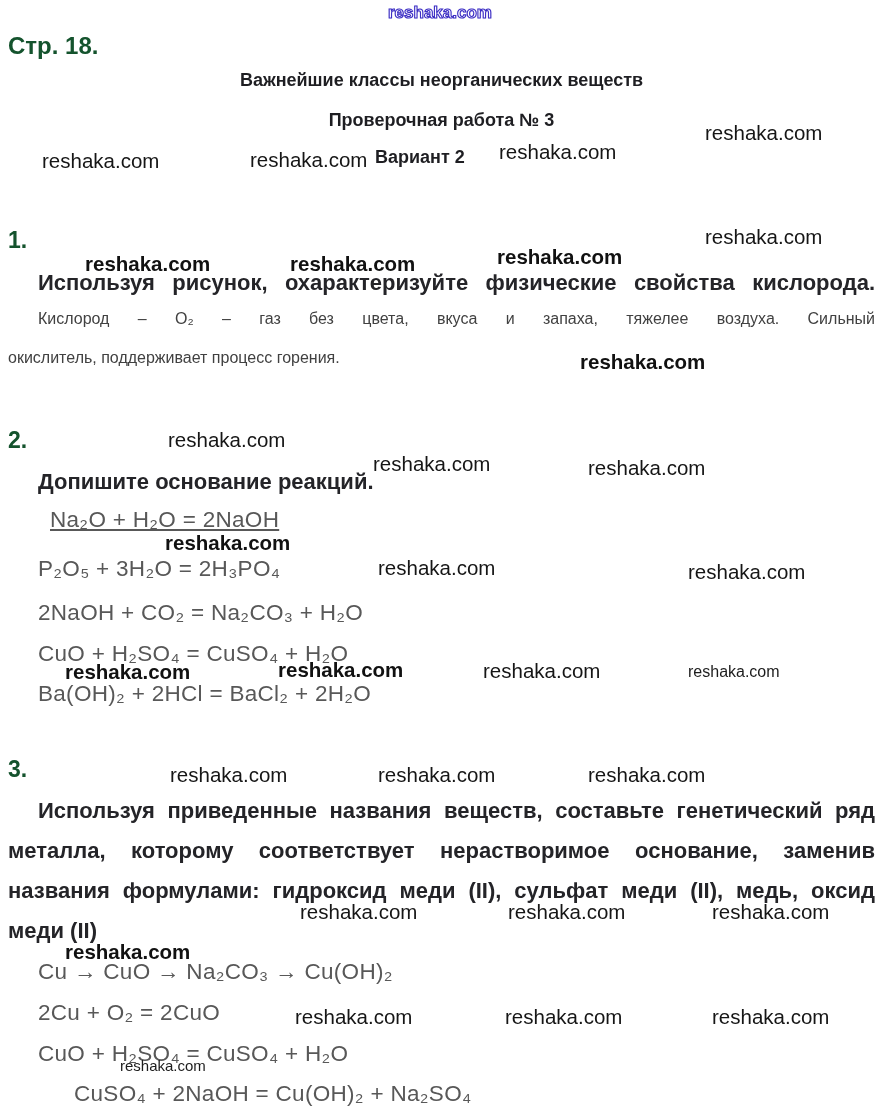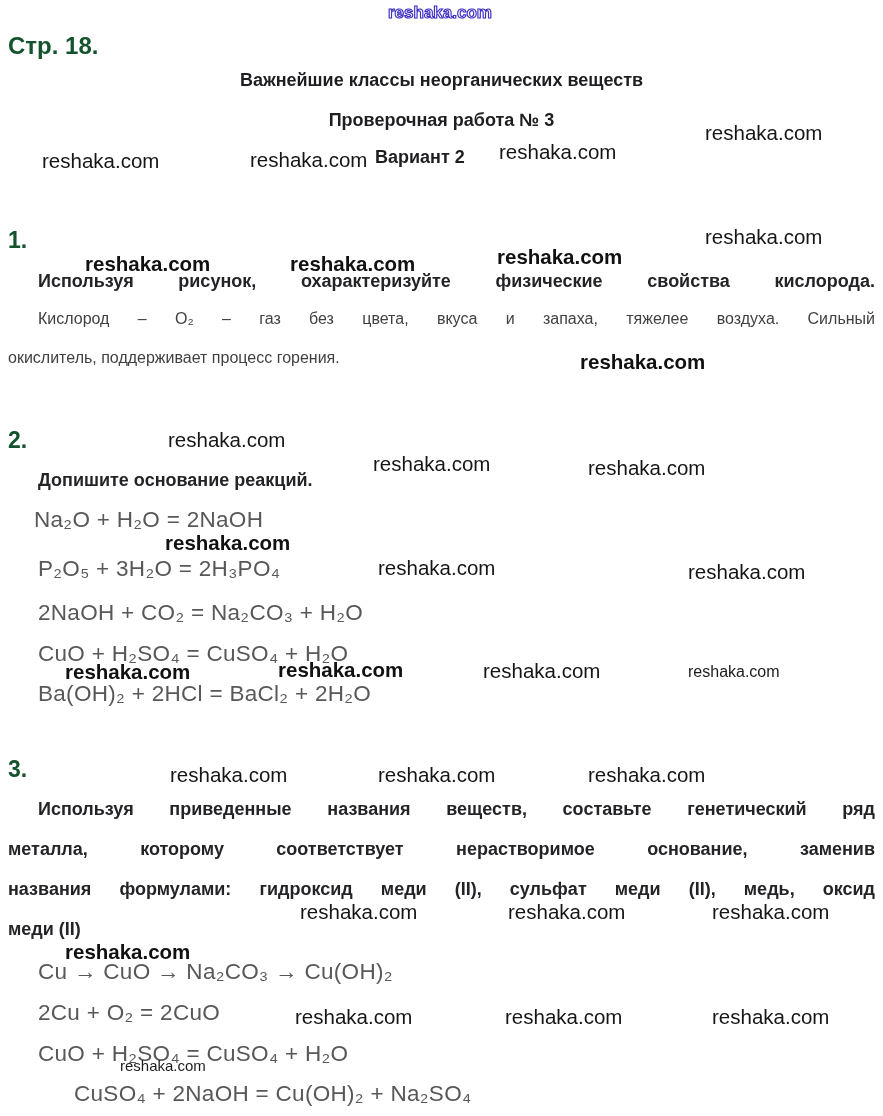--- a/index.html
+++ b/index.html
@@ -2,21 +2,21 @@
 <html><head>
 <meta charset="utf-8">
 <style>
   html,body{margin:0;padding:0;background:#ffffff;}
   .page{
     position:relative;width:883px;height:1116px;background:#ffffff;overflow:hidden;
     font-family:"Liberation Sans","DejaVu Sans",sans-serif;color:#222;
   }
   .abs{position:absolute;white-space:nowrap;line-height:1.12;}
   
-  .b{font-weight:700;color:#242428;font-size:18px;}
+  .b{font-weight:700;color:#242428;font-size:22px;}
   .hdr{font-weight:700;color:#1e1e22;font-size:18px;}
   
   .eq{font-weight:400;color:#585858;font-size:22.5px;letter-spacing:0.3px;}
   
   .body-txt{font-weight:400;color:#414141;font-size:16px;}
   
   .jst{text-align:justify;text-align-last:justify;white-space:normal;}
   
   .wm{font-weight:400;color:#161616;font-size:20.5px;}
   .wmb{font-weight:700;color:#111111;font-size:20.5px;}
@@ -54,21 +54,21 @@
   <div class="abs body-txt jst" style="left:38px;top:310px;width:837px;">Кислород – О₂ – газ без цвета, вкуса и запаха, тяжелее воздуха. Сильный</div>
   <div class="abs body-txt" style="left:8px;top:349px;">окислитель, поддерживает процесс горения.</div>
   <div class="abs wmb" style="left:580px;top:351px;">reshaka.com</div>
 
   <div class="abs num" style="left:8px;top:428px;">2.</div>
   <div class="abs wm" style="left:168px;top:429px;">reshaka.com</div>
   <div class="abs wm" style="left:373px;top:453px;">reshaka.com</div>
   <div class="abs wm" style="left:588px;top:457px;">reshaka.com</div>
   <div class="abs b" style="left:38px;top:470px;">Допишите основание реакций.</div>
 
-  <div class="abs eq" style="left:34px;top:507px;">Na₂O + H₂O = 2NaOH</div>
+  <div class="abs eq" style="left:50px;top:507px;text-decoration:underline;">Na₂O + H₂O = 2NaOH</div>
   <div class="abs wmb" style="left:165px;top:532px;">reshaka.com</div>
   <div class="abs eq" style="left:38px;top:556px;">P₂O₅ + 3H₂O = 2H₃PO₄</div>
   <div class="abs wm" style="left:378px;top:557px;">reshaka.com</div>
   <div class="abs wm" style="left:688px;top:561px;">reshaka.com</div>
   <div class="abs eq" style="left:38px;top:600px;">2NaOH + CO₂ = Na₂CO₃ + H₂O</div>
   <div class="abs eq" style="left:38px;top:641px;">CuO + H₂SO₄ = CuSO₄ + H₂O</div>
   <div class="abs wmb" style="left:65px;top:661px;">reshaka.com</div>
   <div class="abs wmb" style="left:278px;top:659px;">reshaka.com</div>
   <div class="abs wm" style="left:483px;top:660px;">reshaka.com</div>
   <div class="abs wms" style="left:688px;top:663px;">reshaka.com</div>

